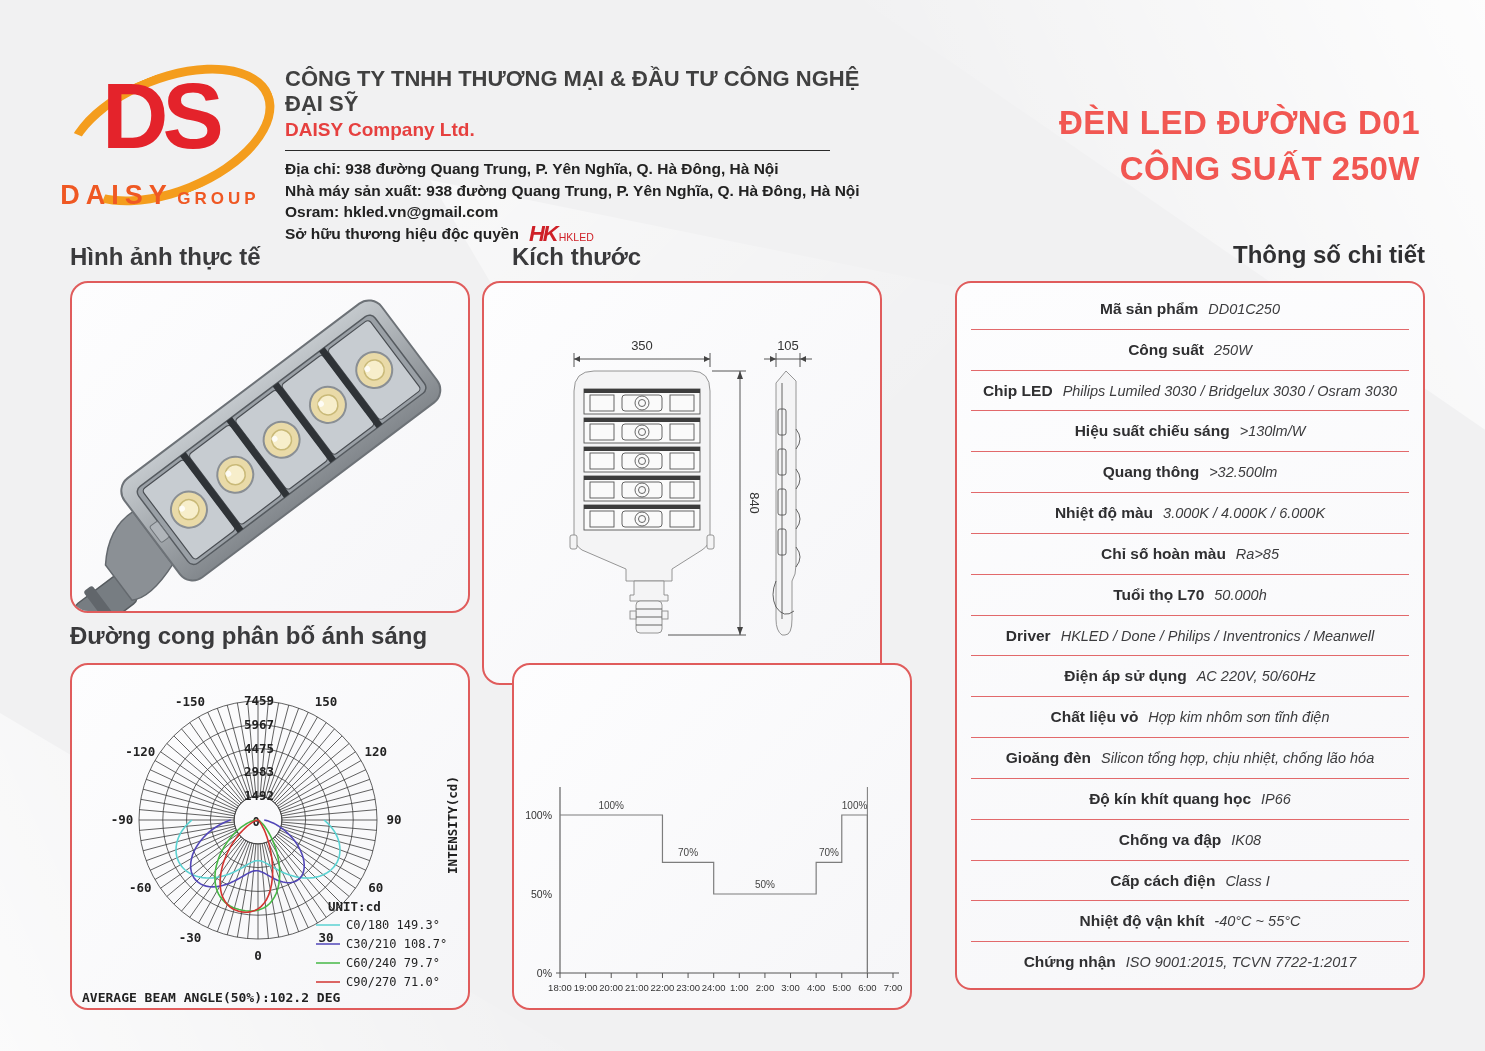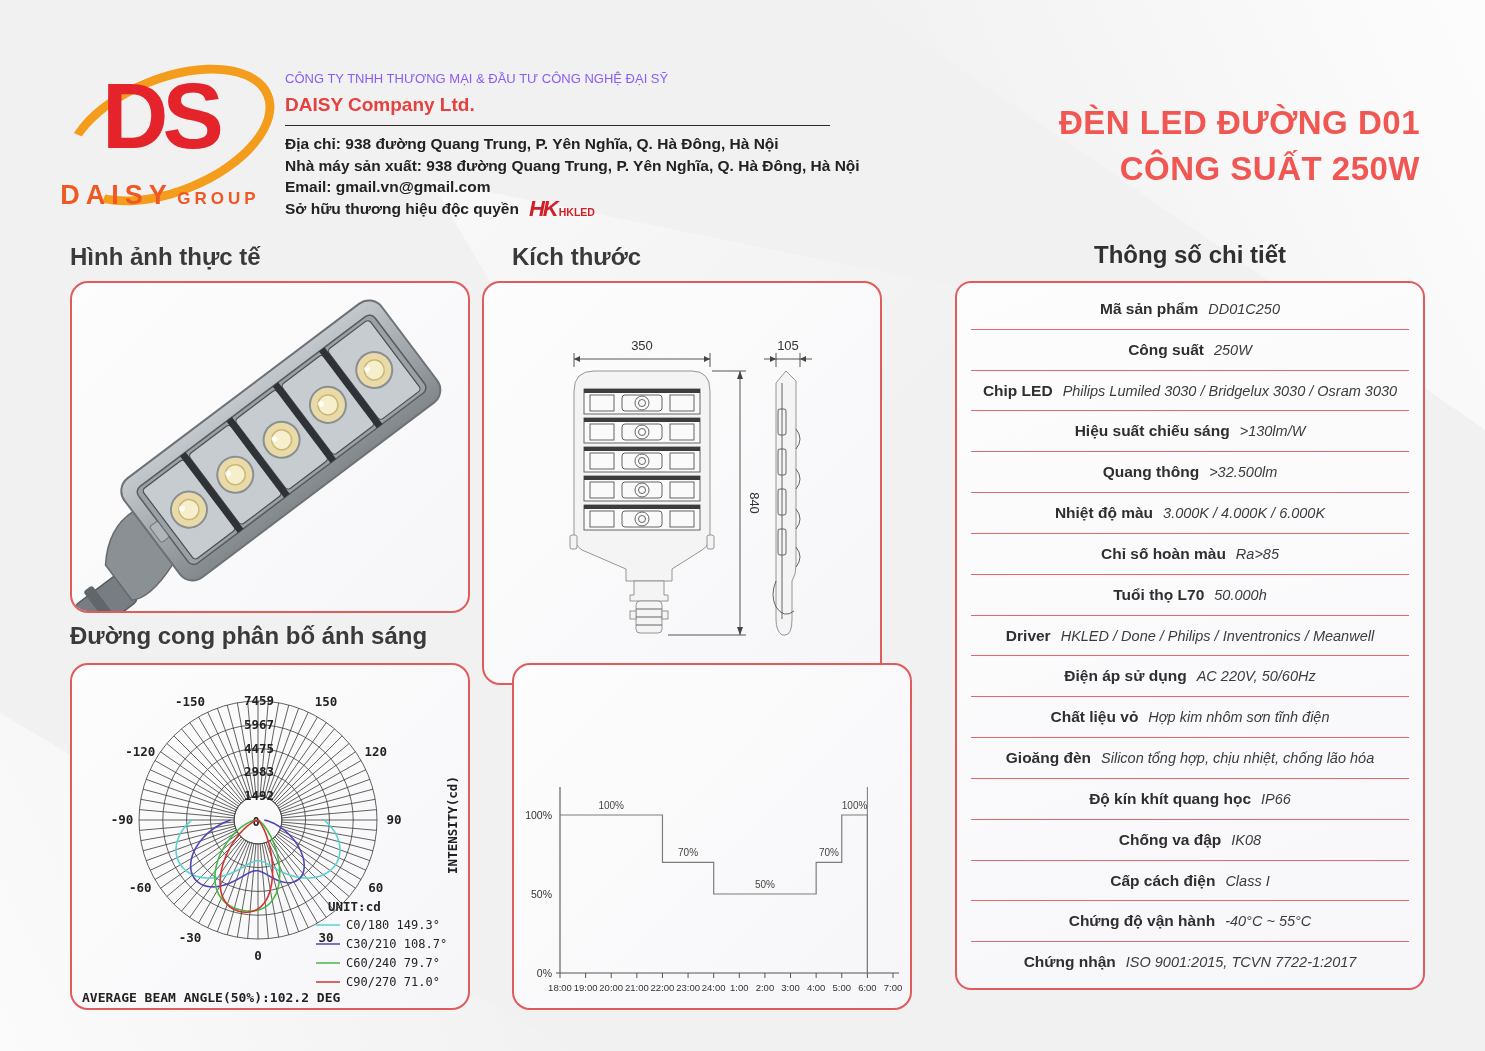--- a/index.html
+++ b/index.html
@@ -22,40 +22,40 @@
           border-radius:50%;transform:rotate(-22deg);
           border-left-color:transparent;}
   .monogram{position:absolute;left:0;top:4px;width:216px;text-align:center;
             font-size:92px;font-weight:900;color:#e4232b;letter-spacing:-6px;line-height:104px;
             font-family:"Liberation Sans",sans-serif;}
   .brandline{position:absolute;left:0;top:120px;width:216px;text-align:center;white-space:nowrap;}
   .brand1{font-size:27px;font-weight:800;color:#ef5823;letter-spacing:6px;}
   .brand2{font-size:17px;font-weight:800;color:#ef5823;letter-spacing:4px;}
 
   .company{position:absolute;left:285px;top:66px;width:580px;}
-  .co-line1{font-size:13px;font-weight:400;color:#8b5cf6;line-height:25px;}
+  .co-line1{font-size:22px;font-weight:700;color:#404040;line-height:25px;}
   .co-line2{font-size:19px;font-weight:800;color:#e6403f;line-height:25px;margin-top:1px;}
   .co-divider{width:545px;border-top:1.6px solid #2a2a2a;margin:8px 0 7px 0;}
   .co-info{font-size:15.5px;font-weight:700;color:#222;line-height:21.5px;}
   .tm-row{display:flex;align-items:flex-end;gap:10px;}
   .hkled{display:inline-flex;align-items:flex-end;color:#cf2027;}
   .hk-mono{font-size:22px;font-weight:900;font-style:italic;letter-spacing:-2px;line-height:20px;}
-  .hk-word{font-size:10.5px;font-weight:700;margin-left:2px;line-height:13px;}
+  .hk-word{font-size:10.5px;font-weight:400;margin-left:2px;line-height:13px;}
 
   .doc-title{position:absolute;left:955px;top:100px;width:465px;text-align:right;
              color:#f15752;font-weight:800;font-size:33px;line-height:46px;letter-spacing:.5px;}
 
   
   .sec-h{position:absolute;font-size:24px;font-weight:800;color:#3a3a3c;}
   .panel{position:absolute;background:linear-gradient(135deg,#fdfdfe 0%,#f6f6f8 100%);
          border:2px solid #e05c5c;border-radius:18px;box-sizing:border-box;overflow:hidden;}
   .panel svg{display:block;width:100%;height:100%;}
 
   
-  .spec-h{position:absolute;left:955px;top:241px;width:470px;text-align:center;
+  .spec-h{position:absolute;left:955px;top:241px;width:470px;text-align:right;
           font-size:24px;font-weight:800;color:#303032;}
   .spec-table{position:absolute;left:955px;top:281px;width:470px;height:709px;
               background:linear-gradient(160deg,#fdfdfe 0%,#f7f7f9 100%);
               border:2px solid #e05c5c;border-radius:16px;box-sizing:border-box;
               display:flex;flex-direction:column;padding:6px 0;}
   .spec-row{flex:1;display:flex;align-items:center;justify-content:center;
             margin:0 14px;padding:0 14px;border-bottom:1px solid #e2696b;}
   .spec-row:last-child{border-bottom:none;}
   .spec-label{font-size:15.5px;font-weight:700;color:#2f2f31;white-space:nowrap;}
   .spec-value{font-size:14.5px;font-style:italic;color:#3c3c3e;text-align:right;
@@ -77,21 +77,21 @@
       <span class="brand2">GROUP</span>
     </div>
   </div>
 
   <div class="company">
     <div class="co-line1">CÔNG TY TNHH THƯƠNG MẠI &amp; ĐẦU TƯ CÔNG NGHỆ ĐẠI SỸ</div>
     <div class="co-line2">DAISY Company Ltd.</div>
     <div class="co-divider"></div>
     <div class="co-info">Địa chỉ: 938 đường Quang Trung, P. Yên Nghĩa, Q. Hà Đông, Hà Nội</div>
     <div class="co-info">Nhà máy sản xuất: 938 đường Quang Trung, P. Yên Nghĩa, Q. Hà Đông, Hà Nội</div>
-    <div class="co-info">Email: gmail.vn@gmail.com</div>
+    <div class="co-info">Osram: hkled.vn@gmail.com</div>
     <div class="co-info tm-row">
       <span>Sở hữu thương hiệu độc quyền</span>
       <span class="hkled">
         <span class="hk-mono">HK</span>
         <span class="hk-word">HKLED</span>
       </span>
     </div>
   </div>
 
   <div class="doc-title">
@@ -442,21 +442,21 @@
       </div>
       <div class="spec-row">
         <span class="spec-label">Chống va đập</span>
         <span class="spec-value">IK08</span>
       </div>
       <div class="spec-row">
         <span class="spec-label">Cấp cách điện</span>
         <span class="spec-value">Class I</span>
       </div>
       <div class="spec-row">
-        <span class="spec-label">Chứng độ vận hành</span>
+        <span class="spec-label">Nhiệt độ vận khít</span>
         <span class="spec-value">-40°C ~ 55°C</span>
       </div>
       <div class="spec-row">
         <span class="spec-label">Chứng nhận</span>
         <span class="spec-value">ISO 9001:2015, TCVN 7722-1:2017</span>
       </div>
     </div>
 </div>
 
 </body></html>

